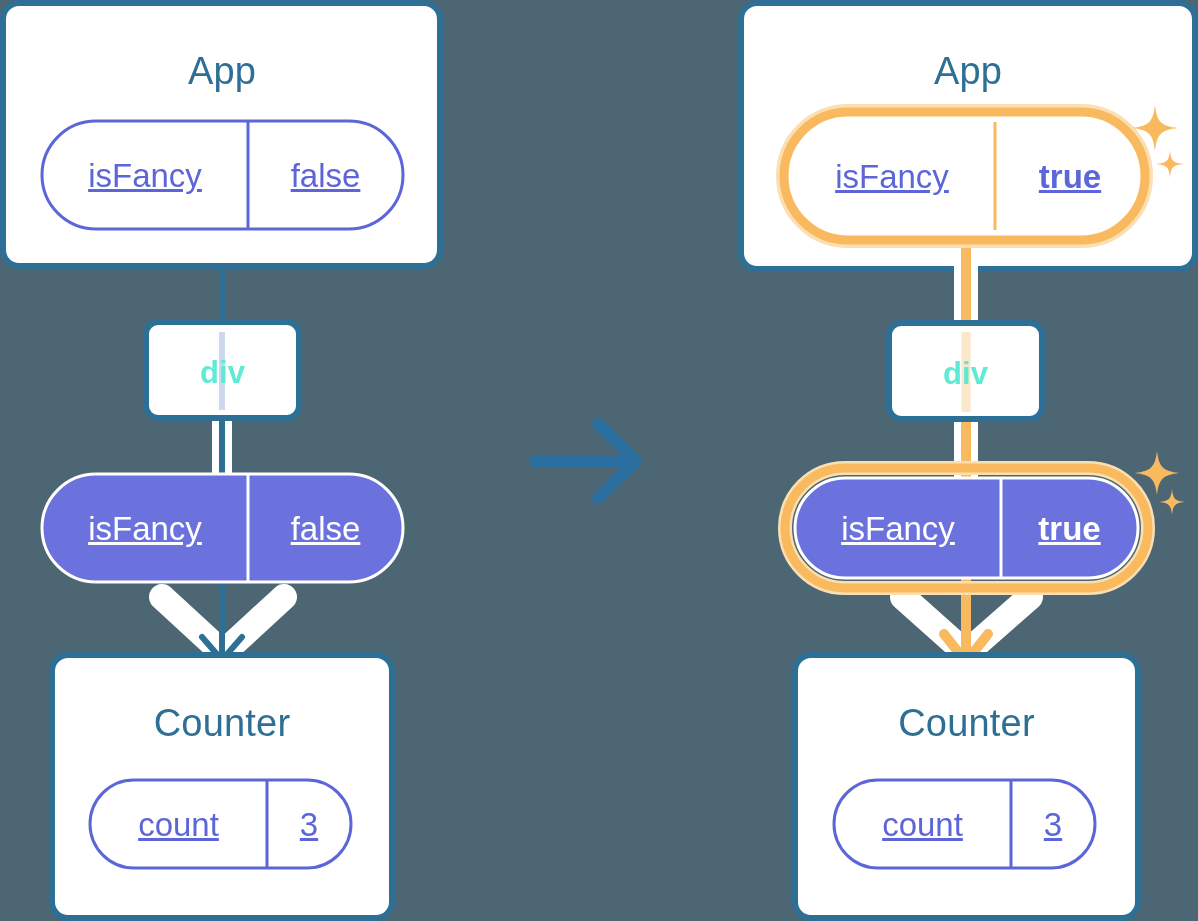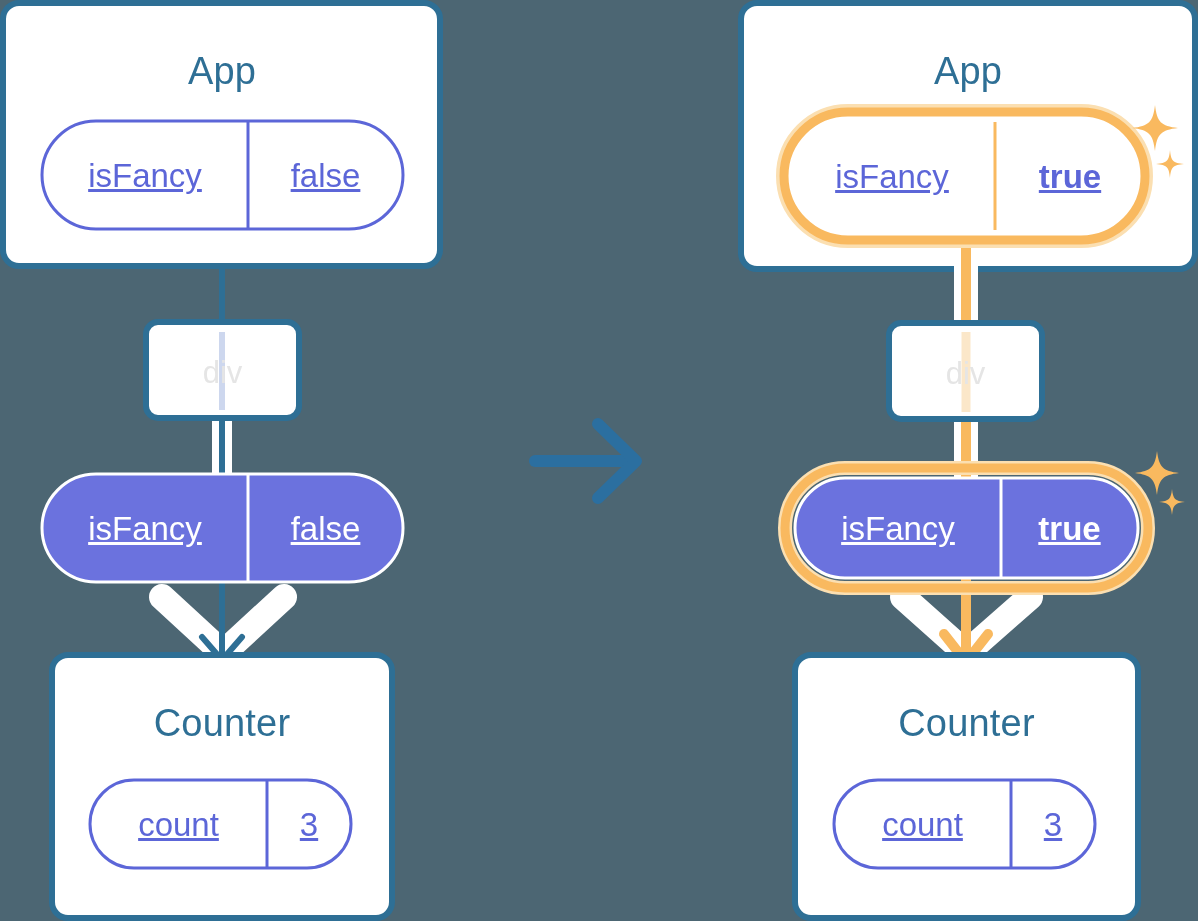--- a/index.html
+++ b/index.html
@@ -34,23 +34,23 @@
     text-align: center;
   }
   .comp-title {
     color: #2b6cb0;
     font-size: 38px;
     font-weight: 400;
     letter-spacing: 0.2px;
   }
   .comp-title.teal { color: #2e6f95; }
   .div-title {
-    color: #e5e5e5;
+    color: #5eead4;
     font-size: 31px;
-    font-weight: 400;
+    font-weight: 700;
   }
   .pill-txt {
     color: #5c66d8;
     font-size: 33px;
     font-weight: 400;
     text-decoration: underline;
   }
   .pill-txt.onfill { color: #ffffff; }
   .pill-txt.bold { font-weight: 700; }
 </style>

